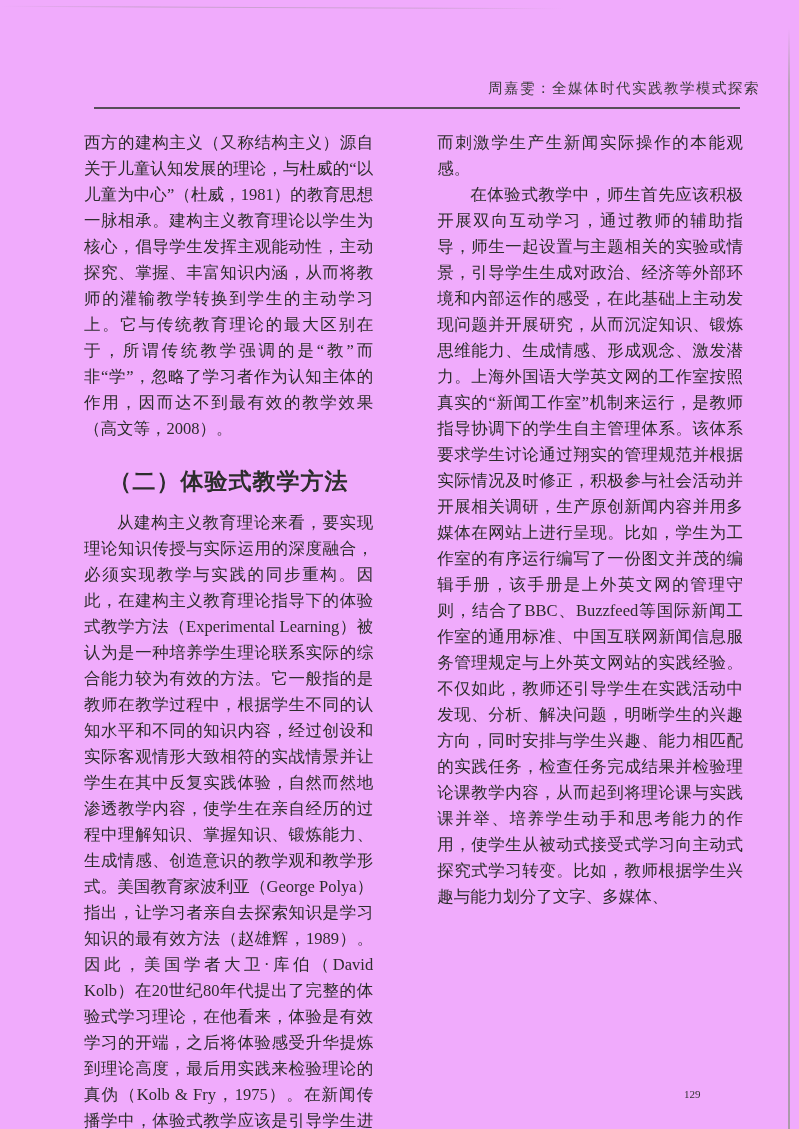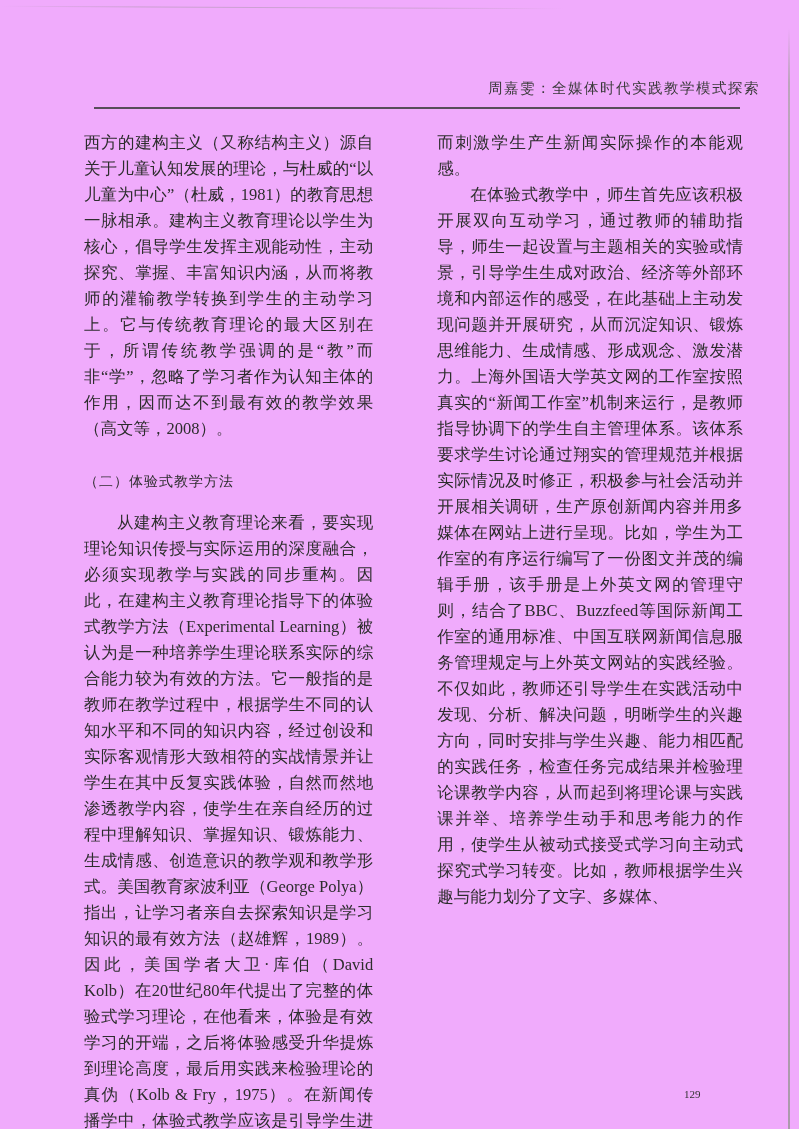--- a/index.html
+++ b/index.html
@@ -73,24 +73,24 @@
     line-height: 26px;
     text-align: justify;
   }
   .col-left  { width: 313px; }
   .col-right { width: 331px; margin-left: 44px; }
   .col p { margin: 0; }
   .col p.paragraph { text-indent: 2em; }
   .col p.continuation { text-indent: 0; }
   .col h3.heading {
     margin: 27px 0 15px 0;
-    font-size: 14px;
-    font-weight: normal;
+    font-size: 23px;
+    font-weight: bold;
     letter-spacing: 1px;
-    text-align: left;
+    text-align: center;
   }
   .page-number {
     position: absolute;
     top: 1088px;
     left: 684px;
     font-size: 11px;
     color: #333;
   }
 </style>
 </head>

